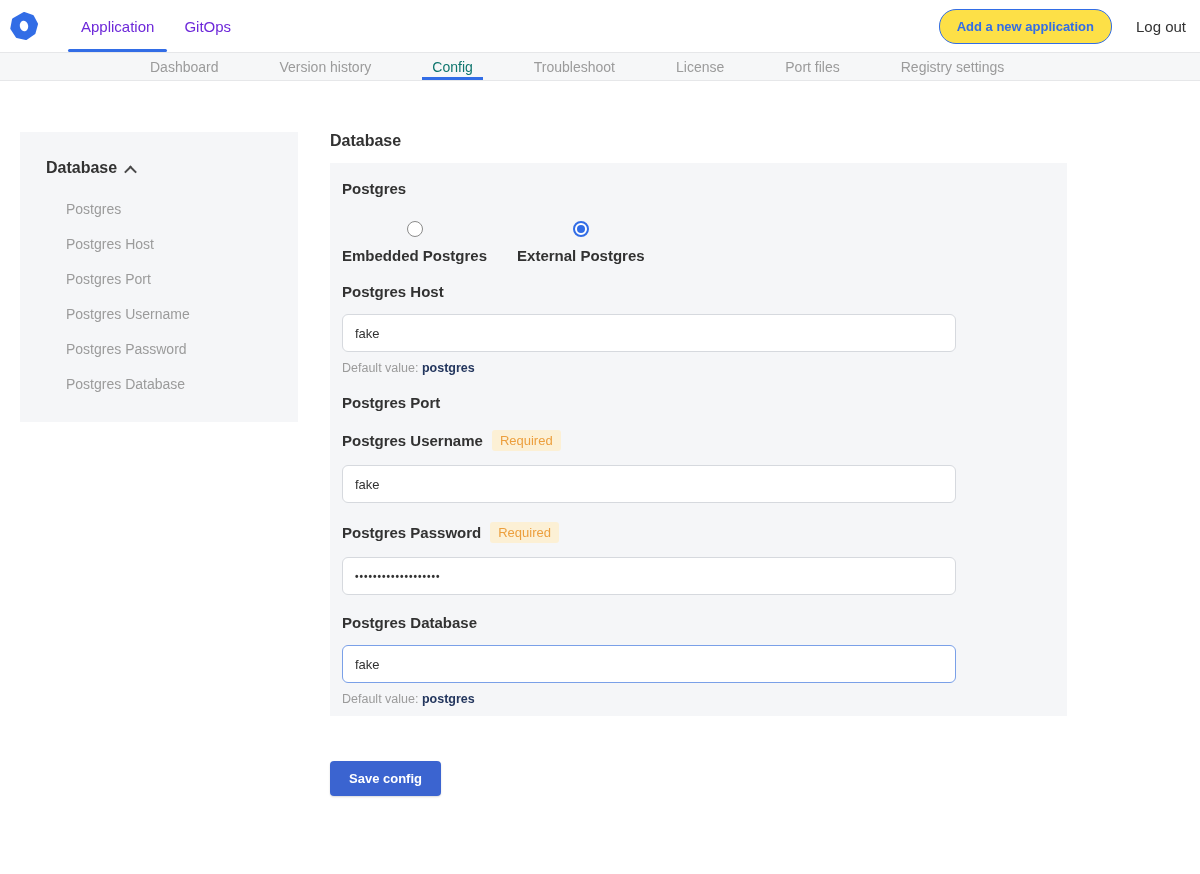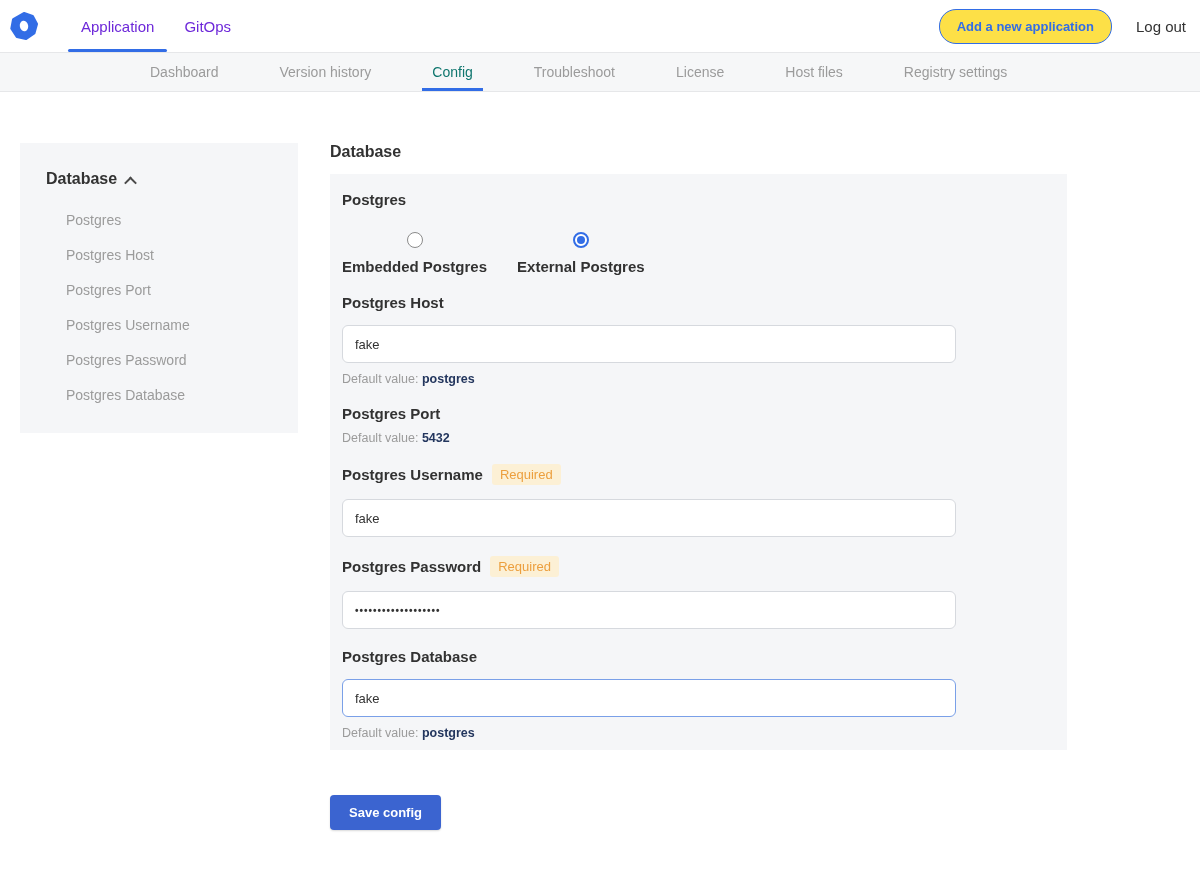--- a/index.html
+++ b/index.html
@@ -29,21 +29,21 @@
   .header-spacer { flex: 1; }
   .add-app-btn {
     border: 1px solid #326de6; background: #fde047; color: #326de6;
     font-family: inherit; font-size: 13px; font-weight: 700;
     padding: 9px 17px; border-radius: 17px; margin-right: 24px; cursor: pointer;
   }
   .logout { font-size: 15px; color: #323232; cursor: pointer; }
 
   
   .subnav {
-    height: 40px;
+    height: 29px;
     background: #f6f7f8;
     border-top: 1px solid #e6e7e9;
     border-bottom: 1px solid #e6e7e9;
     display: flex;
     padding-left: 140px;
   }
   .subnav-item {
     display: flex; align-items: center;
     padding: 0 10px; margin-right: 41px;
     font-size: 14px; color: #9b9b9b;
@@ -143,21 +143,21 @@
   <button class="add-app-btn">Add a new application</button>
   <span class="logout">Log out</span>
 </div>
 
 <div class="subnav">
   <div class="subnav-item">Dashboard</div>
   <div class="subnav-item">Version history</div>
   <div class="subnav-item active">Config</div>
   <div class="subnav-item">Troubleshoot</div>
   <div class="subnav-item">License</div>
-  <div class="subnav-item">Host files</div>
+  <div class="subnav-item">Port files</div>
   <div class="subnav-item">Registry settings</div>
 </div>
 
 <div class="content">
 
   <div class="sidebar">
     <div class="sidebar-group-header">
       <span>Database</span>
       <span class="chevron-up"></span>
     </div>
@@ -198,24 +198,20 @@
         <div class="default-hint">
           <span>Default value:</span>
           <b>postgres</b>
         </div>
       </div>
 
       <div class="field">
         <div class="field-label-row">
           <span class="field-label">Postgres Port</span>
         </div>
-        <div class="default-hint">
-          <span>Default value:</span>
-          <b>5432</b>
-        </div>
       </div>
 
       <div class="field">
         <div class="field-label-row">
           <span class="field-label">Postgres Username</span>
           <span class="required-badge">Required</span>
         </div>
         <input class="text-input" type="text" value="fake" style="">
       </div>
 

